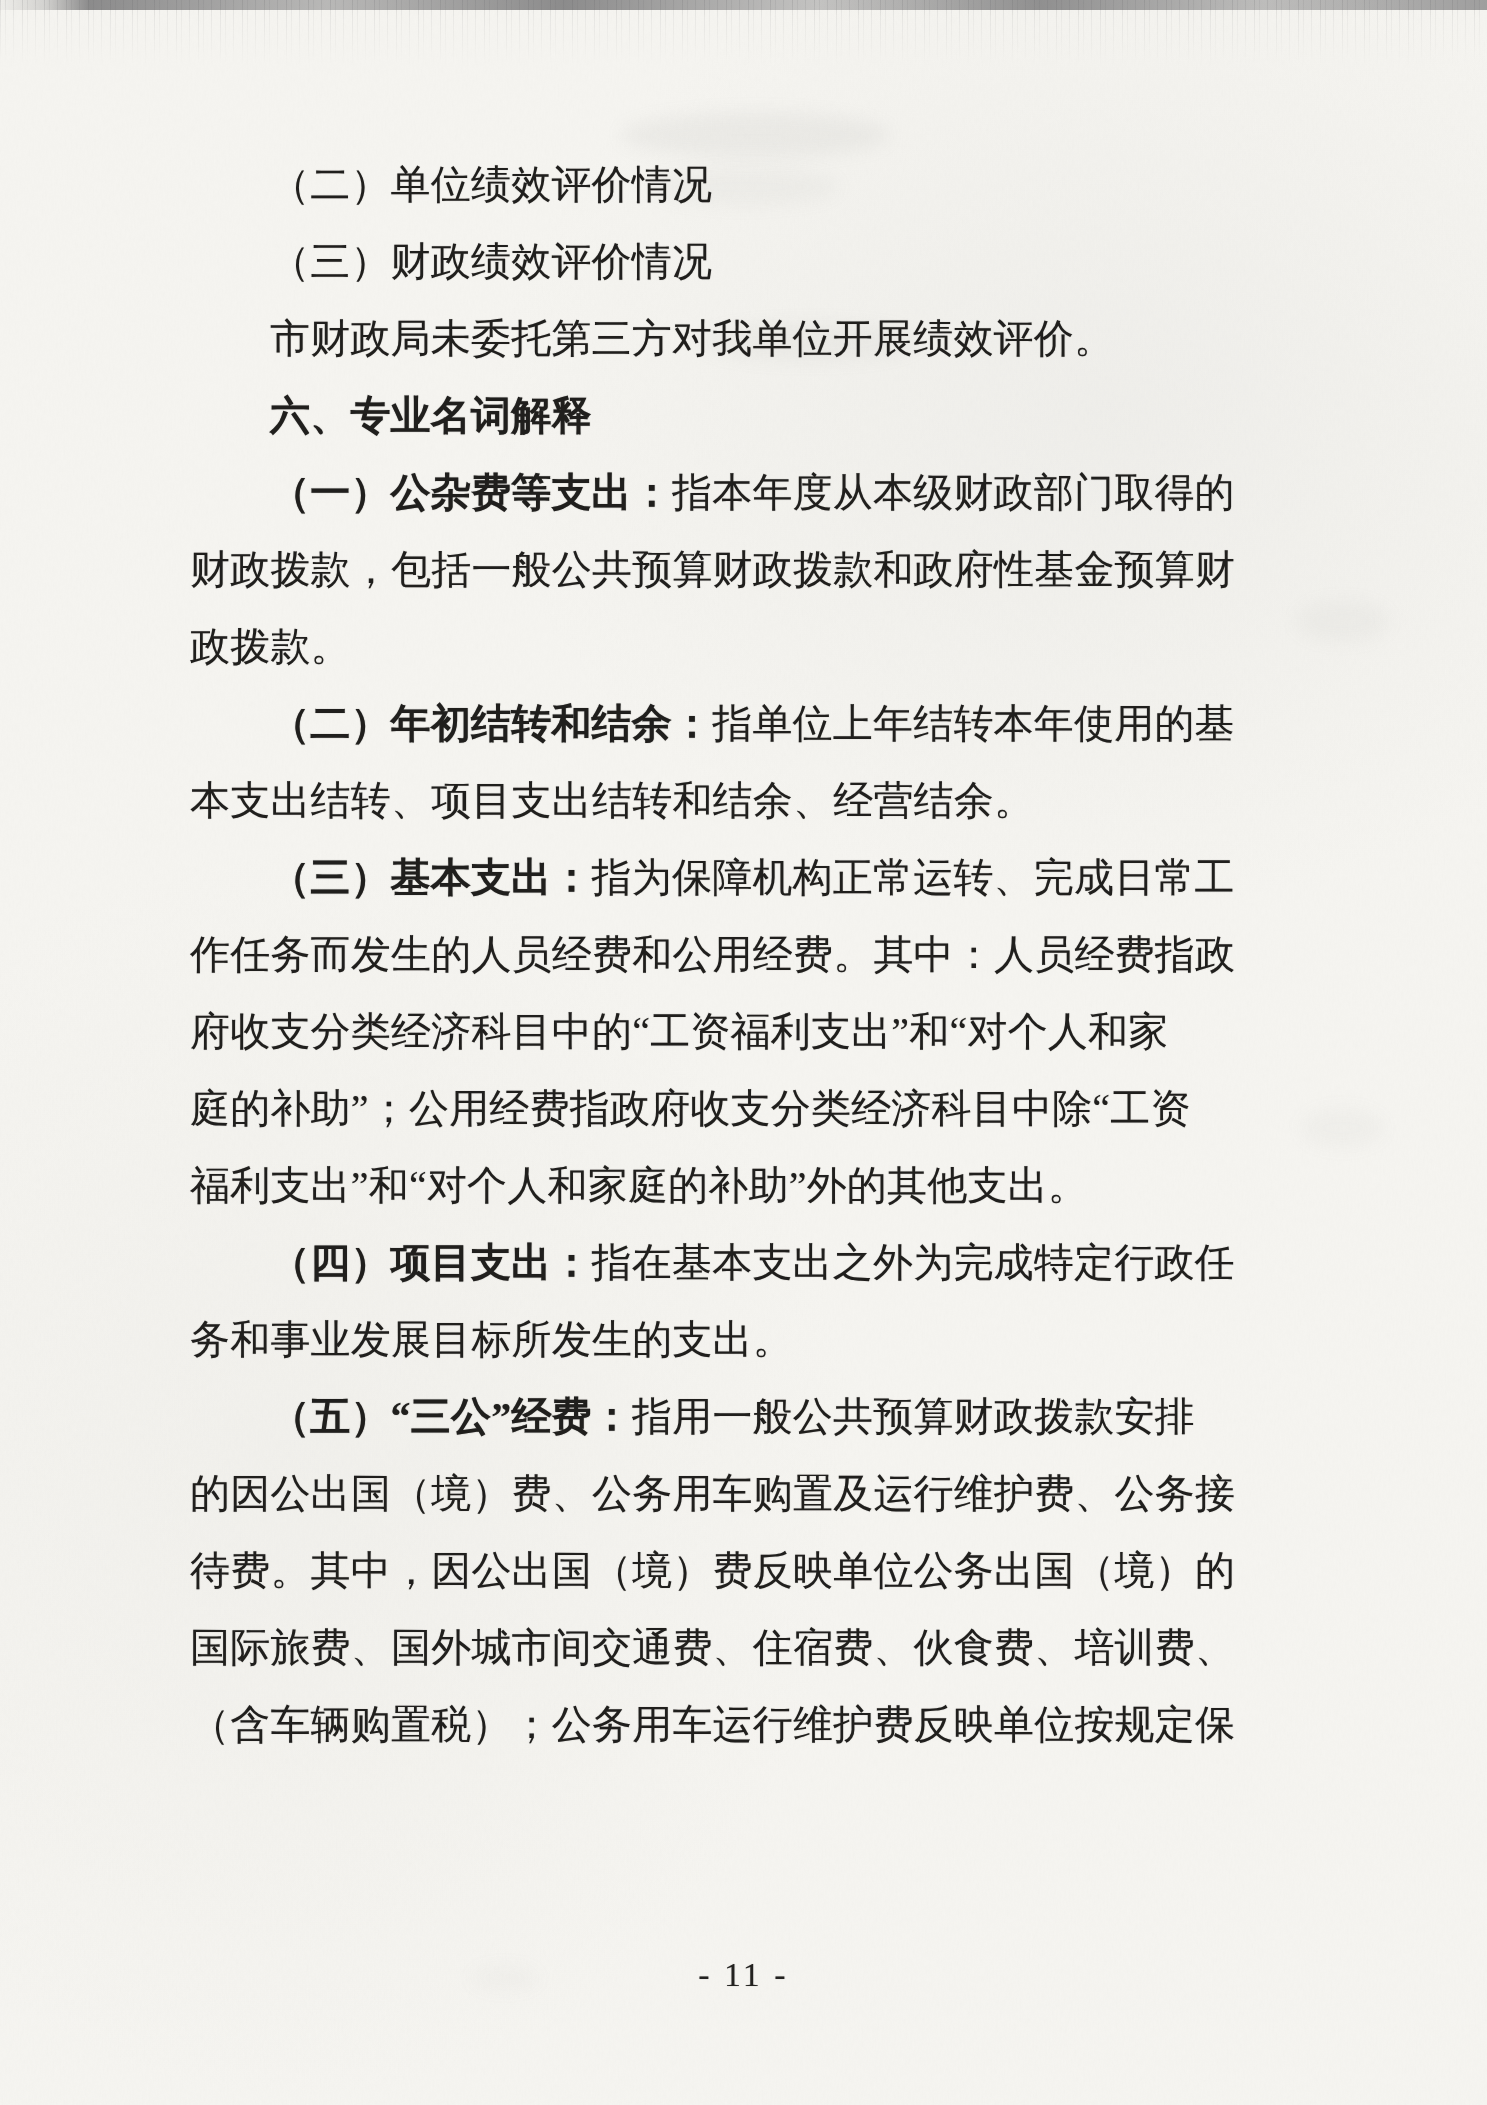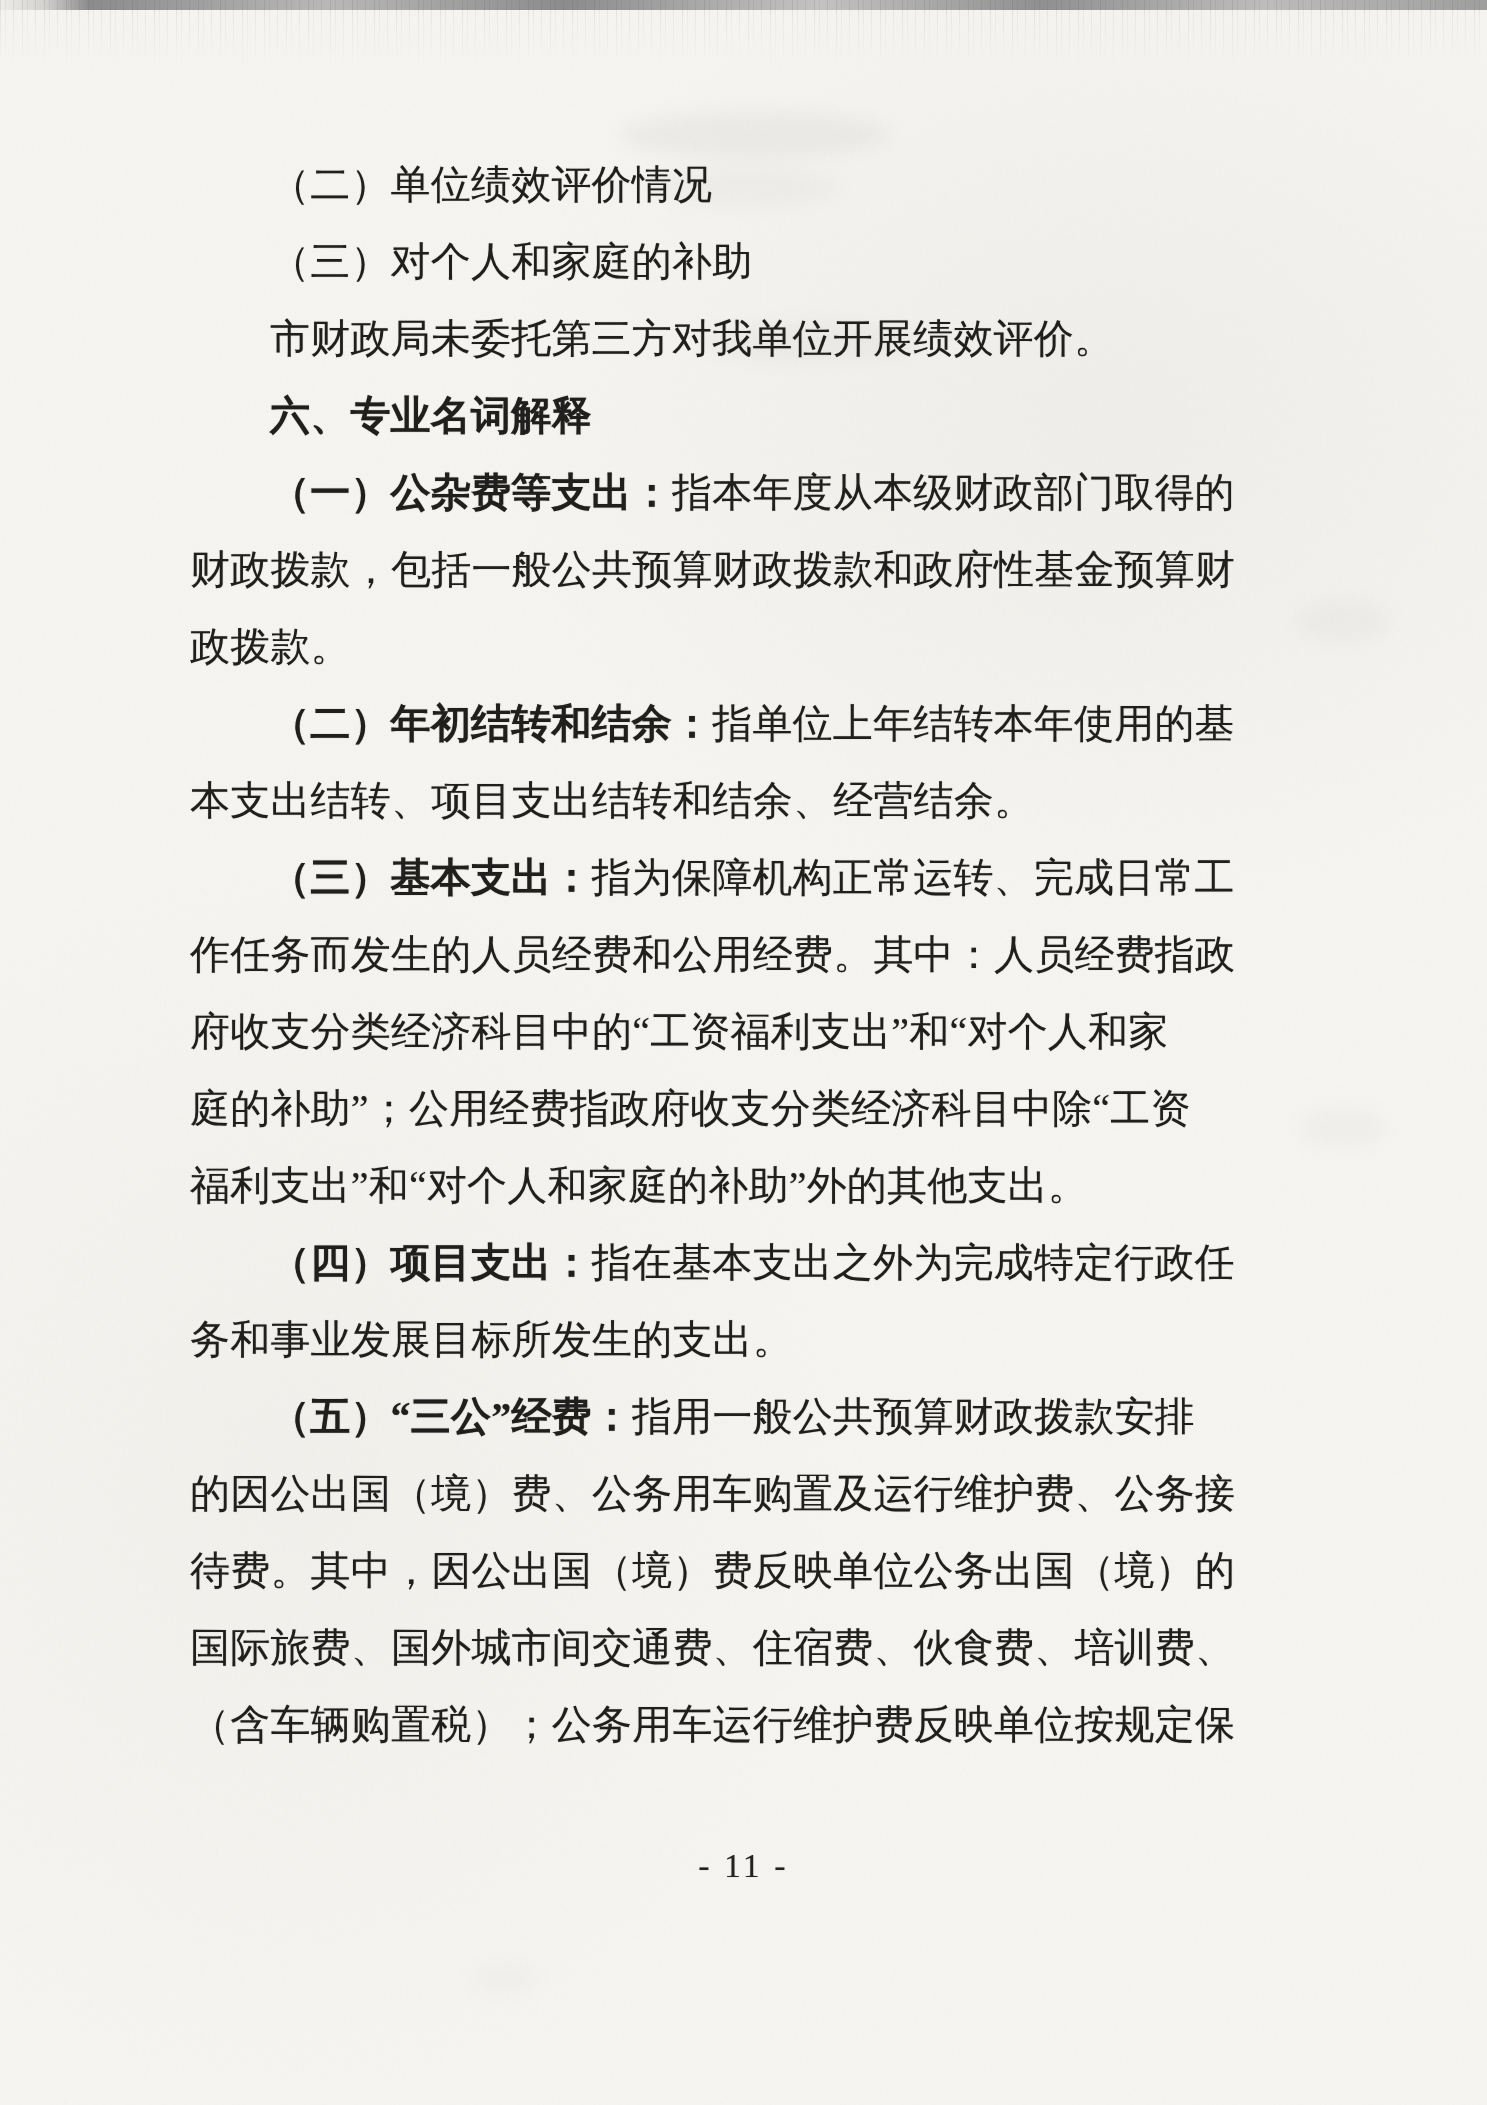--- a/index.html
+++ b/index.html
@@ -47,21 +47,21 @@
     position:absolute;left:190px;top:146px;width:1060px;
   }
   .line{
     height:77px;line-height:77px;
     font-size:40px;letter-spacing:0.2px;white-space:nowrap;
     text-shadow:0 0 1px rgba(25,24,22,0.38);
   }
   .line.indent{text-indent:80px;}
   .line .b{font-weight:700;text-shadow:0 0 1px rgba(20,20,18,0.55);}
   .footer{
-    position:absolute;left:0;top:1842px;width:100%;height:48px;
+    position:absolute;left:0;top:1951px;width:100%;height:48px;
     text-align:center;font-size:34px;line-height:48px;
     letter-spacing:3px;color:#232220;
     text-shadow:0 0 1px rgba(25,24,22,0.35);
   }
 </style>
 </head>
 <body>
 
 <div class="page">
 
@@ -78,21 +78,21 @@
 
   <div class="smudge s1"></div>
   <div class="smudge s2"></div>
   <div class="smudge s3"></div>
   <div class="smudge s4"></div>
   <div class="smudge s5"></div>
   <div class="smudge s6"></div>
 
   <div class="textblock">
     <div class="line indent"><span class="b"></span><span class="t">（二）单位绩效评价情况</span></div>
-    <div class="line indent"><span class="b"></span><span class="t">（三）对个人和家庭的补助</span></div>
+    <div class="line indent"><span class="b"></span><span class="t">（三）财政绩效评价情况</span></div>
     <div class="line indent"><span class="b"></span><span class="t">市财政局未委托第三方对我单位开展绩效评价。</span></div>
     <div class="line indent"><span class="b">六、专业名词解释</span><span class="t"></span></div>
     <div class="line indent"><span class="b">（一）公杂费等支出：</span><span class="t">指本年度从本级财政部门取得的</span></div>
     <div class="line"><span class="b"></span><span class="t">财政拨款，包括一般公共预算财政拨款和政府性基金预算财</span></div>
     <div class="line"><span class="b"></span><span class="t">政拨款。</span></div>
     <div class="line indent"><span class="b">（二）年初结转和结余：</span><span class="t">指单位上年结转本年使用的基</span></div>
     <div class="line"><span class="b"></span><span class="t">本支出结转、项目支出结转和结余、经营结余。</span></div>
     <div class="line indent"><span class="b">（三）基本支出：</span><span class="t">指为保障机构正常运转、完成日常工</span></div>
     <div class="line"><span class="b"></span><span class="t">作任务而发生的人员经费和公用经费。其中：人员经费指政</span></div>
     <div class="line"><span class="b"></span><span class="t">府收支分类经济科目中的“工资福利支出”和“对个人和家</span></div>

